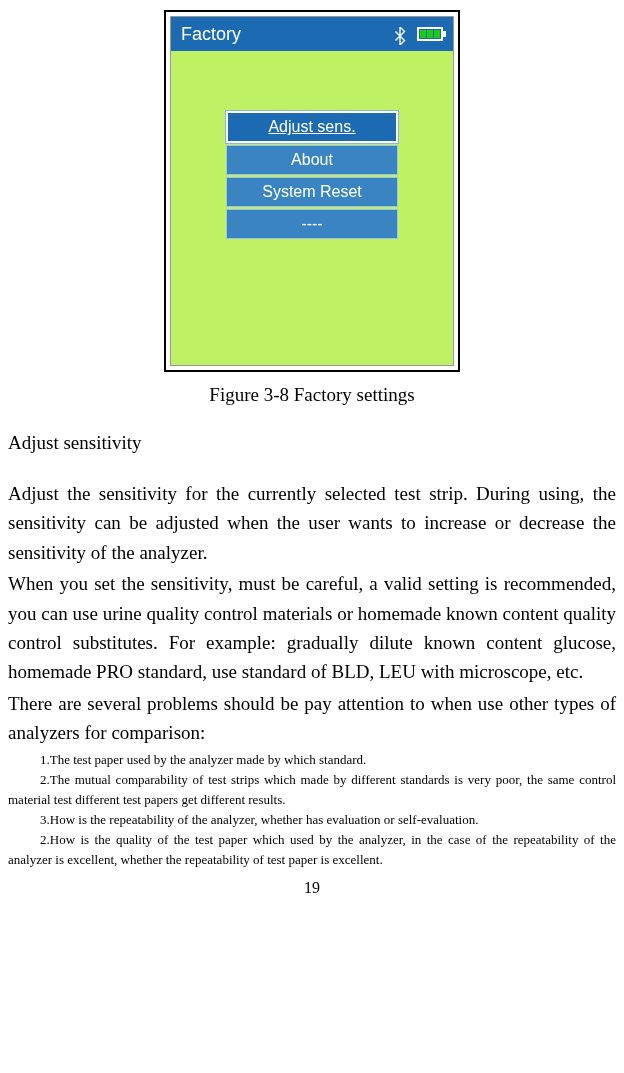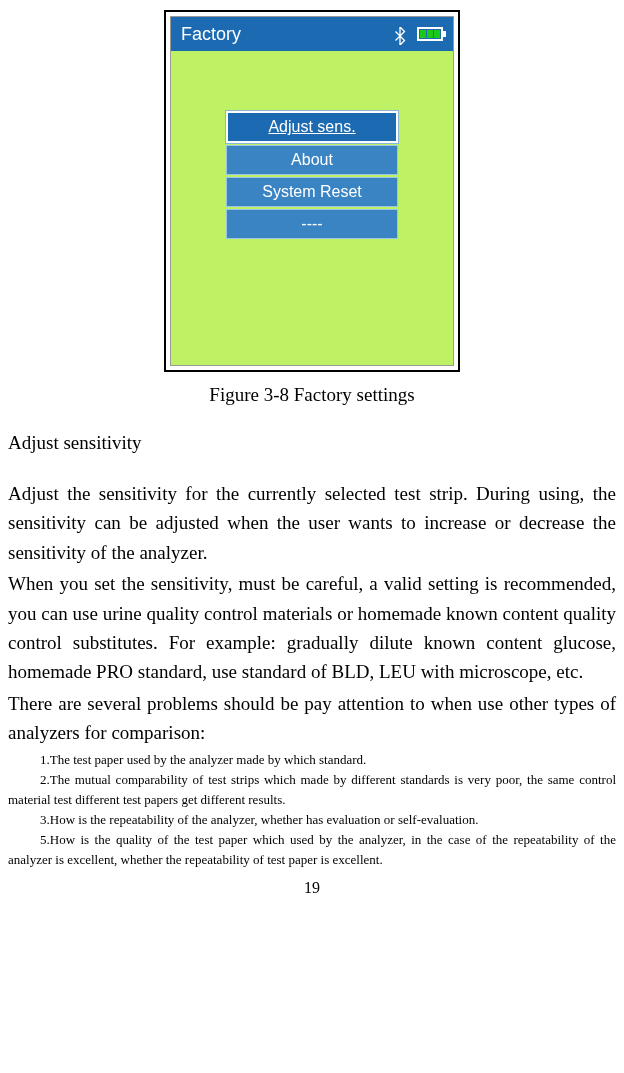--- a/index.html
+++ b/index.html
@@ -183,15 +183,15 @@
 
 <div class="section-title">Adjust sensitivity</div>
 
 <div class="body-text">Adjust the sensitivity for the currently selected test strip. During using, the sensitivity can be adjusted when the user wants to increase or decrease the sensitivity of the analyzer.</div>
 <div class="body-text">When you set the sensitivity, must be careful, a valid setting is recommended, you can use urine quality control materials or homemade known content quality control substitutes. For example: gradually dilute known content glucose, homemade PRO standard, use standard of BLD, LEU with microscope, etc.</div>
 <div class="body-text">There are several problems should be pay attention to when use other types of analyzers for comparison:</div>
 
 <div class="list-item">1.The test paper used by the analyzer made by which standard.</div>
 <div class="list-item">2.The mutual comparability of test strips which made by different standards is very poor, the same control material test different test papers get different results.</div>
 <div class="list-item">3.How is the repeatability of the analyzer, whether has evaluation or self-evaluation.</div>
-<div class="list-item">5.How is the quality of the test paper which used by the analyzer, in the case of the repeatability of the analyzer is excellent, whether the repeatability of test paper is excellent.</div>
+<div class="list-item">2.How is the quality of the test paper which used by the analyzer, in the case of the repeatability of the analyzer is excellent, whether the repeatability of test paper is excellent.</div>
 
 <div class="page-num">19</div>
 
 </body></html>

